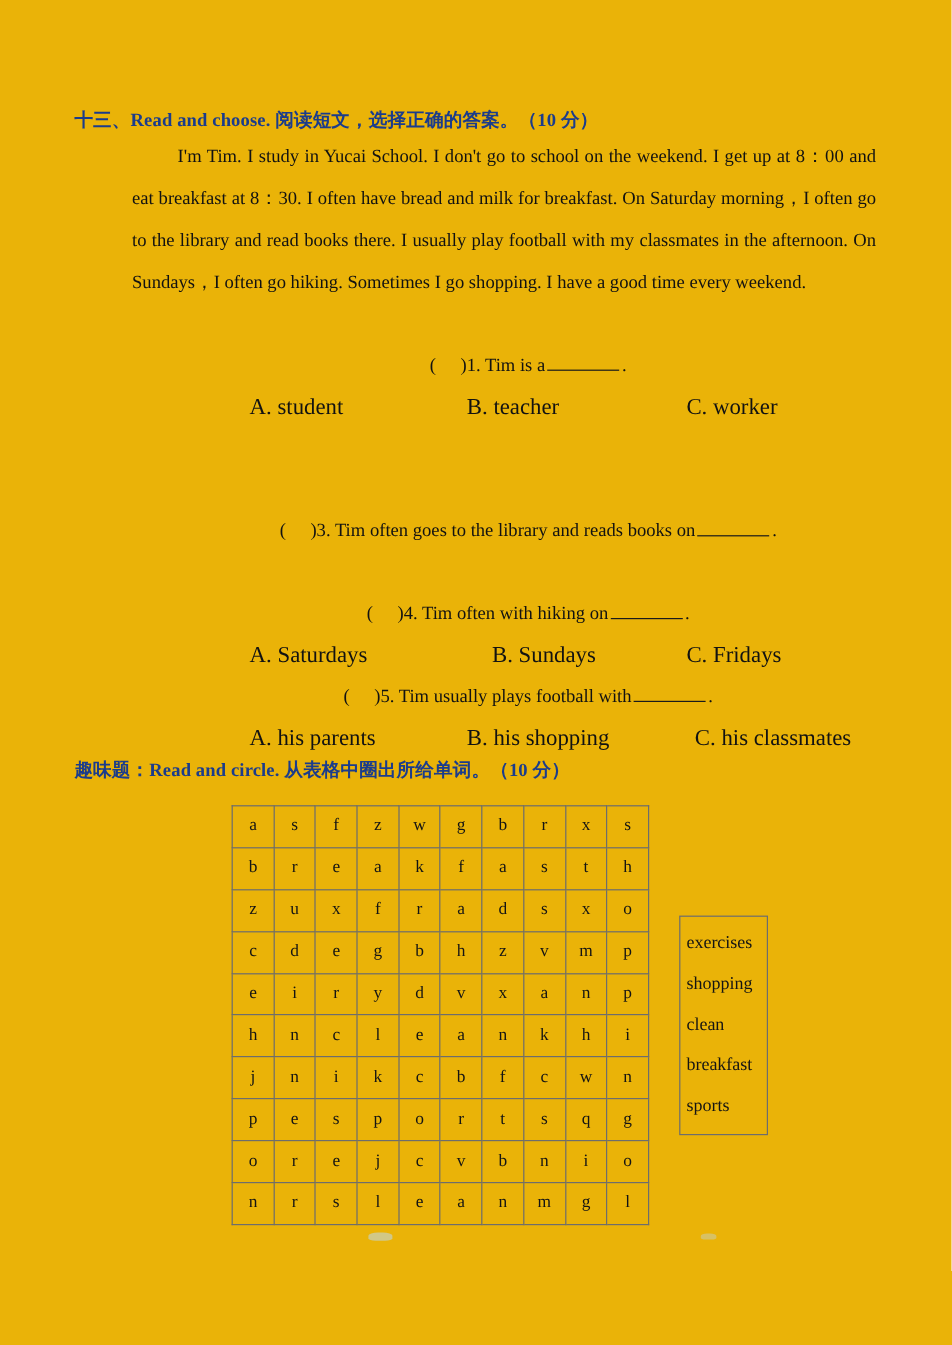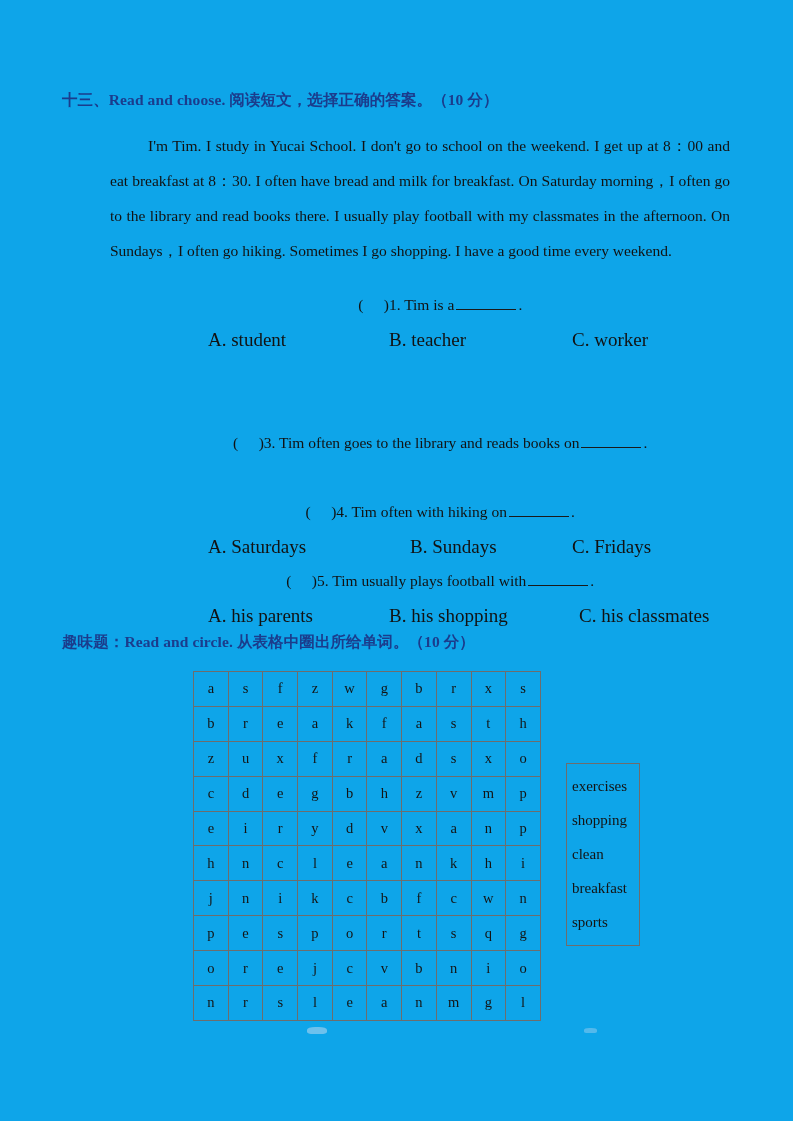--- a/index.html
+++ b/index.html
@@ -11,42 +11,42 @@
     width: 793px;
     height: 1121px;
     position: relative;
     font-family: "Liberation Serif", "DejaVu Serif", serif;
     color: #1a1a1a;
     overflow: hidden;
   }
   .page {
     position: absolute;
     inset: 0;
-    background: #0ea5e9;
+    background: #eab308;
   }
 
   
   .section-head {
     position: absolute;
     left: 62px;
     font-family: "Liberation Serif", "DejaVu Serif", serif;
     font-weight: bold;
     font-size: 15.5px;
     color: #1b3c8c;
     letter-spacing: 0.1px;
     white-space: nowrap;
   }
   #head-13 { top: 90px; }
   #head-fun { top: 632px; }
 
   
   .passage {
     position: absolute;
     left: 110px;
-    top: 128px;
+    top: 113px;
     width: 620px;
     font-size: 15.5px;
     line-height: 35px;
     text-align: justify;
     text-align-last: left;
     text-indent: 38px;
     color: #121212;
   }
 
   

